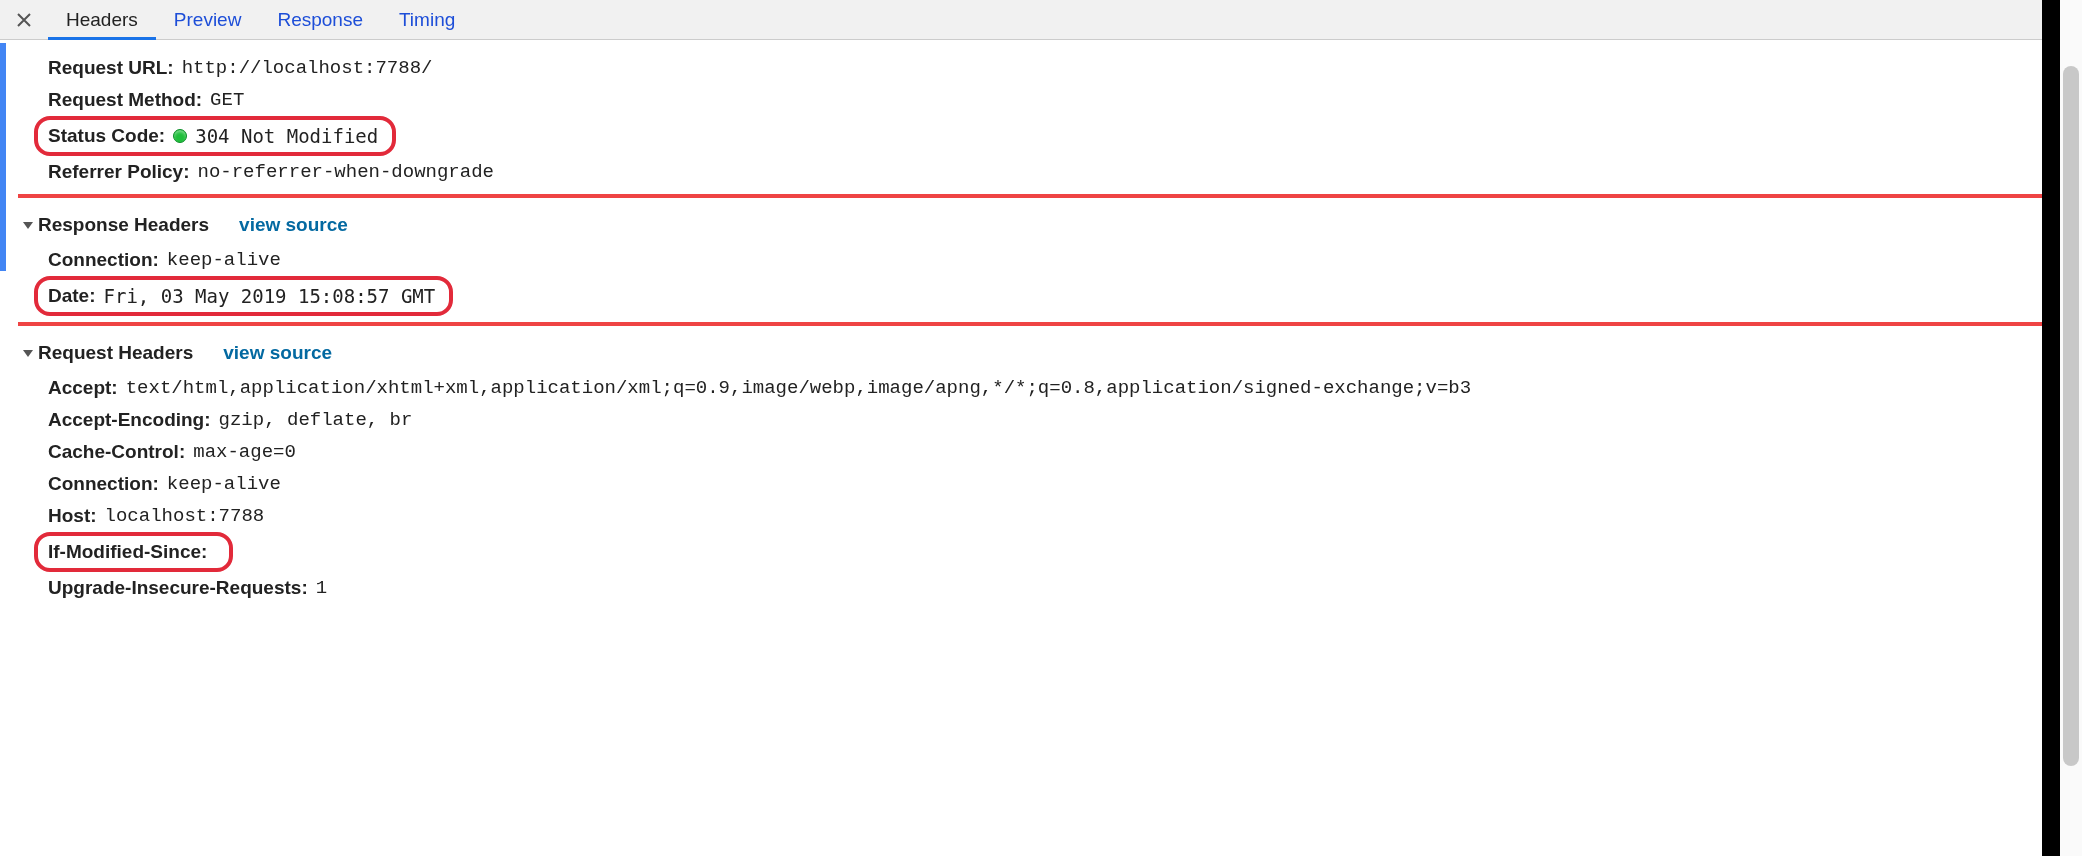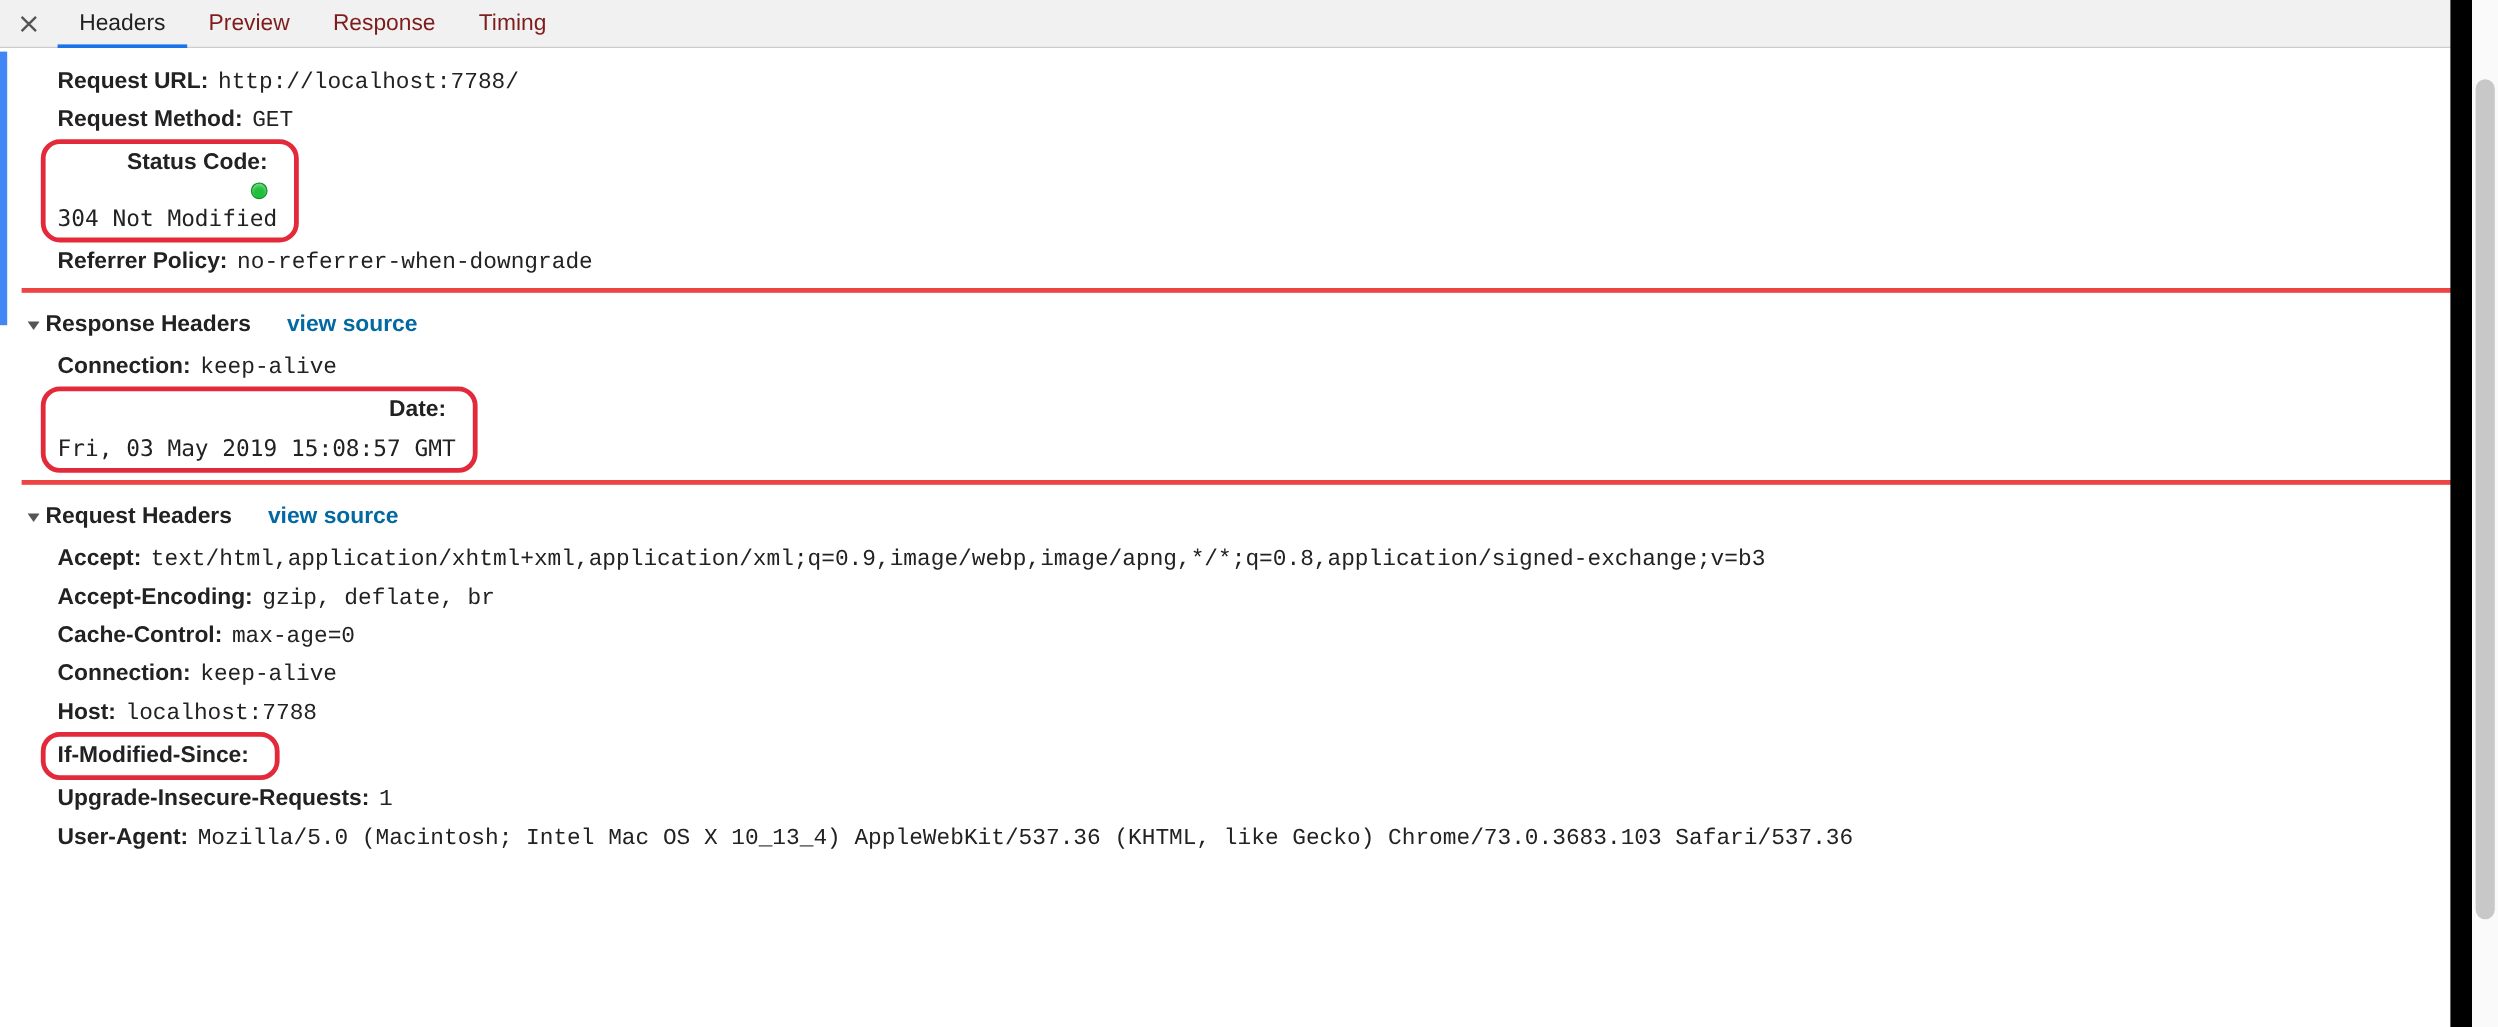--- a/index.html
+++ b/index.html
@@ -5,38 +5,38 @@
   * { box-sizing: border-box; margin: 0; padding: 0; }
   html, body { width: 2082px; height: 856px; background: #fff; font-family: -apple-system, "Helvetica Neue", Arial, sans-serif; color: #222; }
   .root { width: 2060px; height: 856px; background: #fff; position: relative; overflow: hidden;}
   .right-scrollbar { position: absolute; right: 0; top: 0; width: 22px; height: 856px; background: #fafafa; }
   .right-scrollbar .thumb { position: absolute; left: 3px; right: 3px; top: 66px; height: 700px; background: #c8c8c8; border-radius: 8px; }
   .right-divider { position: absolute; right: 22px; top: 0; width: 18px; height: 856px; background: #000; }
 
   .tab-bar { height: 40px; background: #f1f1f1; border-bottom: 1px solid #ccc; display: flex; align-items: center; padding-left: 8px; font-size: 19px;}
   .close-btn { width: 32px; height: 40px; display:flex; align-items:center; justify-content:center; color:#555; cursor:pointer;}
   .close-btn svg { width: 14px; height: 14px; }
-  .tab { padding: 0 18px; height: 40px; line-height: 40px; color: #7f1d1d; cursor:pointer;}
+  .tab { padding: 0 18px; height: 40px; line-height: 40px; color: #1d4ed8; cursor:pointer;}
   .tab.active { color: #222; border-bottom: 3px solid #1a73e8; font-weight: 400; text-align: right; }
   .tab-spacer { width: 8px; }
 
   .content { padding-top: 12px; padding-left: 18px; }
 
   .row { display: flex; align-items: center; font-size: 19px; line-height: 32px; padding-left: 30px;}
   .row .label { font-weight: 700; color: #222; margin-right: 8px;}
   .row .value { font-family: Liberation Mono, monospace; color: #222; white-space: pre;}
   .status-dot { display:inline-block; width:14px; height:14px; border-radius:50%; background:#1fbf3b; border:1px solid #0f8f2b; margin-right: 8px; vertical-align: -1px; box-shadow: inset 0 2px 3px rgba(255,255,255,0.4);}
 
   .section-header { display:flex; align-items:center; font-size:19px; line-height: 38px; padding-top: 8px; border-top: 4px solid #ef4444; margin-top:6px;}
   .disclosure { width: 20px; display:flex; align-items:center; justify-content:center; color:#555; cursor:pointer;}
   .disclosure svg { width:10px; height:10px; }
   .section-title { font-weight:700; color:#222; margin-right: 30px;}
   .view-source { color: #0369a1; font-weight:700; cursor:pointer;text-align:center;}
 
-  .highlight-box { border: 4px solid #e22a3a; border-radius: 16px; padding: 0 14px 0 10px; display:inline-flex; align-items:flex-end;flex-direction:column;}
+  .highlight-box { border: 4px solid #e22a3a; border-radius: 16px; padding: 0 14px 0 10px; display:inline-flex; align-items:center;}
   .row.highlighted { padding-left: 16px; }
   .highlight-box .label { font-weight:700; margin-right: 8px;}
   .highlight-box .value { font-family: Menlo, Consolas, monospace; }
 
   .left-blue-stripe { position:absolute; left:0; top:43px; width:6px; height:228px; background:#4285f4; }
 </style>
 </head>
 <body>
 
 <div class="root">
@@ -128,24 +128,20 @@
     </div>
     <div class="row highlighted">
       <span class="highlight-box">
         <span class="label">If-Modified-Since:</span>
       </span>
     </div>
     <div class="row">
       <span class="label">Upgrade-Insecure-Requests:</span>
       <span class="value">1</span>
     </div>
-    <div class="row">
-      <span class="label">User-Agent:</span>
-      <span class="value">Mozilla/5.0 (Macintosh; Intel Mac OS X 10_13_4) AppleWebKit/537.36 (KHTML, like Gecko) Chrome/73.0.3683.103 Safari/537.36</span>
-    </div>
 
   </div>
 
 </div>
 
 <div class="right-divider"></div>
 <div class="right-scrollbar">
   <div class="thumb"></div>
 </div>
 

